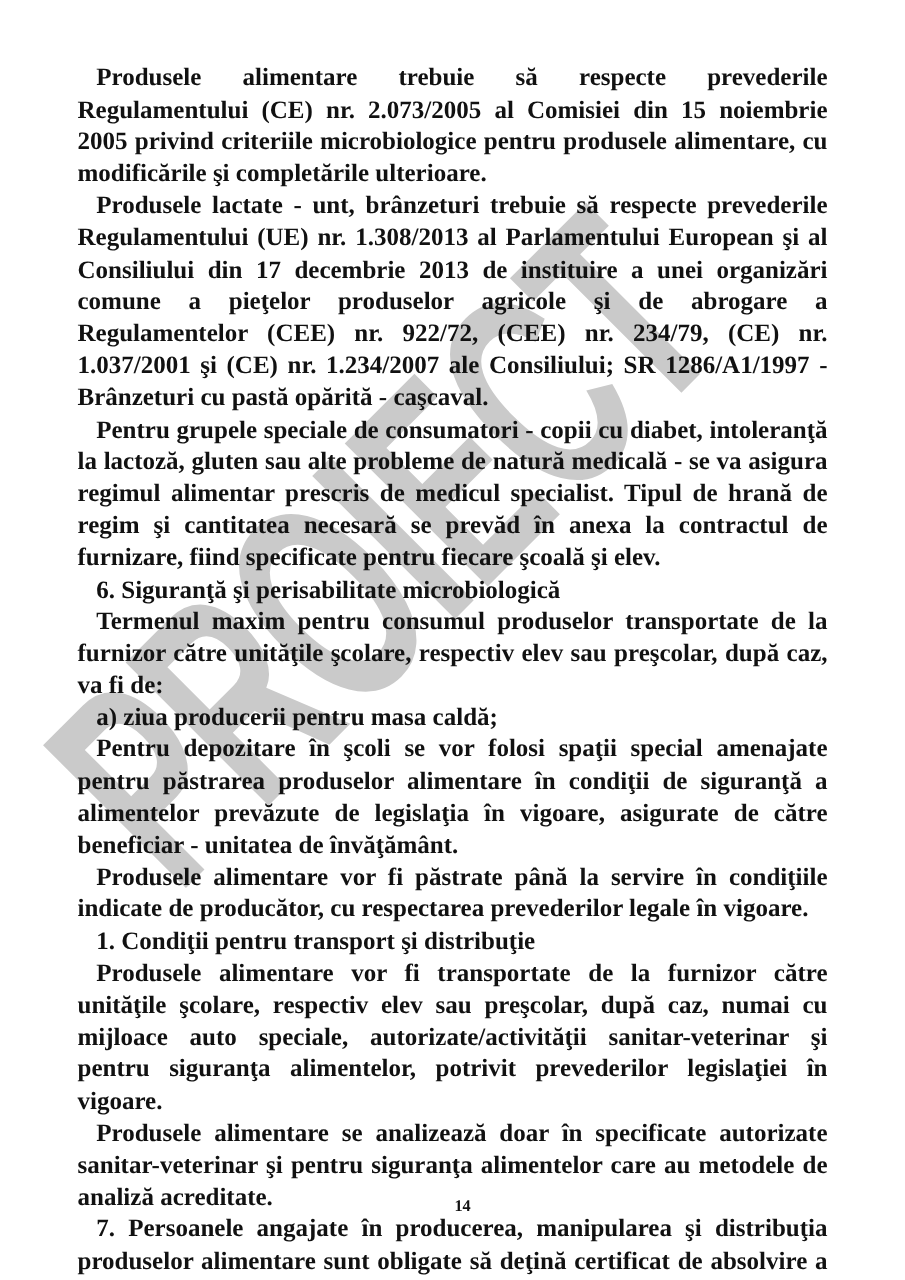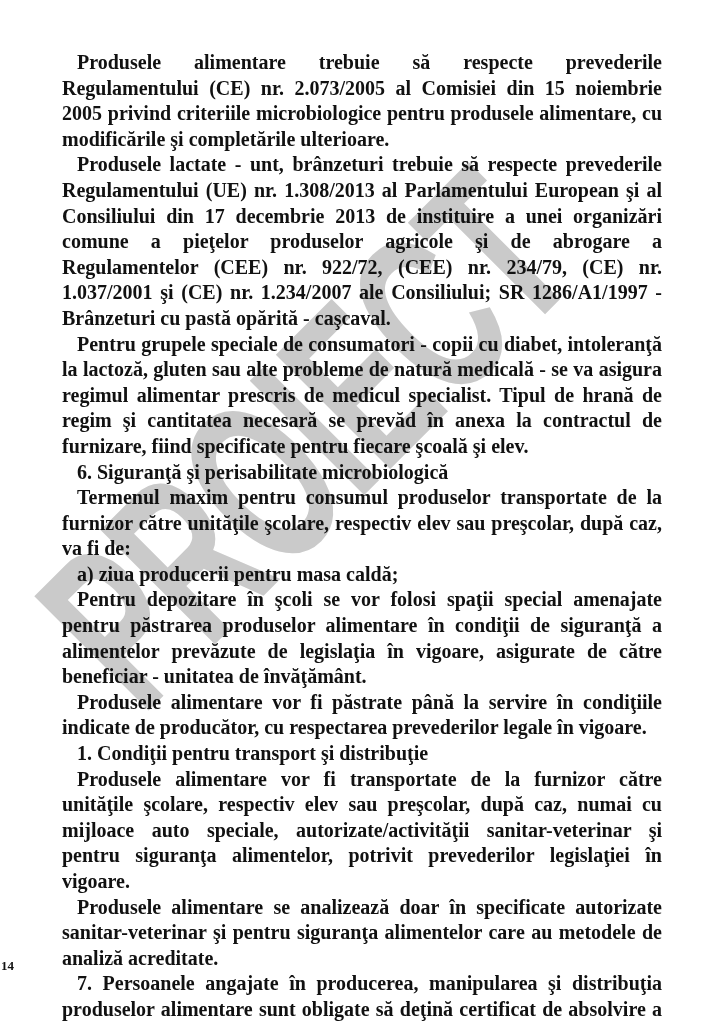--- a/index.html
+++ b/index.html
@@ -44,24 +44,24 @@
   .content p.para {
     font-size: 20px;
     line-height: 25.6px;
     text-align: justify;
     text-indent: 15px;
     color: var(--text-color);
     font-weight: bold;
   }
   .footer {
     position: absolute;
-    left: 1px;
+    left: 16px;
     right: 0;
     top: 956px;
-    text-align: left;
+    text-align: center;
     z-index: 1;
   }
   .footer .page-number {
     font-family: "Liberation Serif", serif;
     font-size: 13px;
     font-weight: bold;
     color: var(--text-color);
   }
 </style>
 </head>

